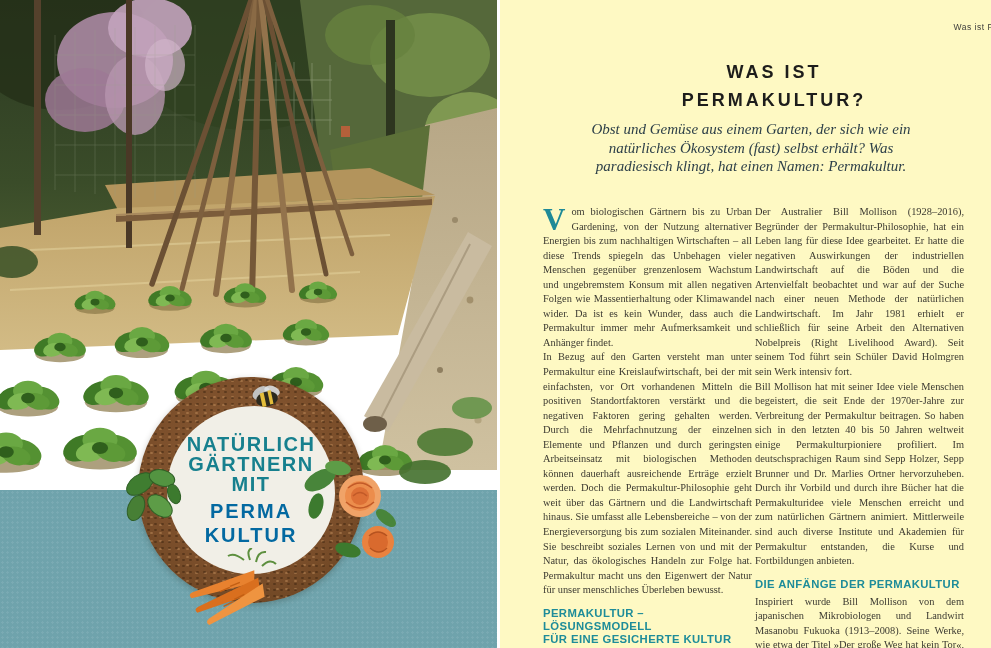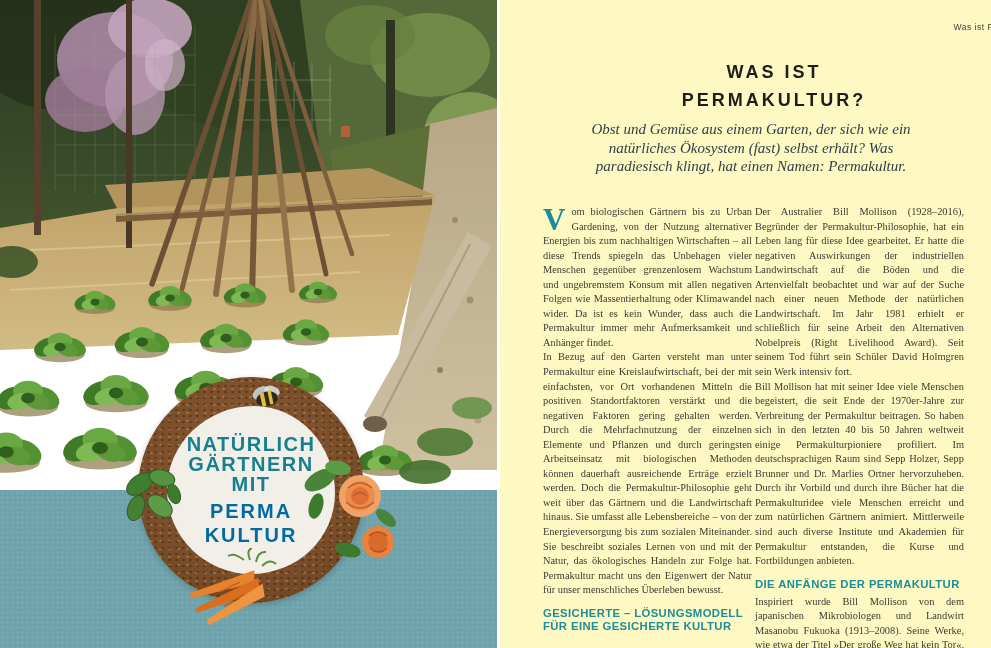--- a/index.html
+++ b/index.html
@@ -238,21 +238,21 @@
     <span>WAS IST</span><br>
     <span>PERMAKULTUR?</span>
   </div>
 
   <div class="intro">Obst und Gemüse aus einem Garten, der sich wie ein natürliches Ökosystem (fast) selbst erhält? Was paradiesisch klingt, hat einen Namen: Permakultur.</div>
 
   <div class="col col-1">
     <p><span class="dropcap">V</span><span>om biologischen Gärtnern bis zu Urban Gardening, von der Nutzung alternativer Energien bis zum nachhaltigen Wirtschaften – all diese Trends spiegeln das Unbehagen vieler Menschen gegenüber grenzenlosem Wachstum und ungebremstem Konsum mit allen negativen Folgen wie Massentierhaltung oder Klimawandel wider. Da ist es kein Wunder, dass auch die Permakultur immer mehr Aufmerksamkeit und Anhänger findet.</span></p>
     <p>In Bezug auf den Garten versteht man unter Permakultur eine Kreislaufwirtschaft, bei der mit einfachsten, vor Ort vorhandenen Mitteln die positiven Standortfaktoren verstärkt und die negativen Faktoren gering gehalten werden. Durch die Mehrfachnutzung der einzelnen Elemente und Pflanzen und durch geringsten Arbeitseinsatz mit biologischen Methoden können dauerhaft ausreichende Erträge erzielt werden. Doch die Permakultur-Philosophie geht weit über das Gärtnern und die Landwirtschaft hinaus. Sie umfasst alle Lebensbereiche – von der Energieversorgung bis zum sozialen Miteinander. Sie beschreibt soziales Lernen von und mit der Natur, das ökologisches Handeln zur Folge hat. Permakultur macht uns den Eigenwert der Natur für unser menschliches Überleben bewusst.</p>
     <div class="subhead">
-      <span>GESICHERTE – LÖSUNGSMODELL</span><br>
+      <span>PERMAKULTUR – LÖSUNGSMODELL</span><br>
       <span>FÜR EINE GESICHERTE KULTUR</span>
     </div>
 
   </div>
 
   <div class="col col-2">
     <p>Der Australier Bill Mollison (1928–2016), Begründer der Permakultur-Philosophie, hat ein Leben lang für diese Idee gearbeitet. Er hatte die negativen Auswirkungen der industriellen Landwirtschaft auf die Böden und die Artenvielfalt beobachtet und war auf der Suche nach einer neuen Methode der natürlichen Landwirtschaft. Im Jahr 1981 erhielt er schließlich für seine Arbeit den Alternativen Nobelpreis (Right Livelihood Award). Seit seinem Tod führt sein Schüler David Holmgren sein Werk intensiv fort.</p>
     <p>Bill Mollison hat mit seiner Idee viele Menschen begeistert, die seit Ende der 1970er-Jahre zur Verbreitung der Permakultur beitragen. So haben sich in den letzten 40 bis 50 Jahren weltweit einige Permakulturpioniere profiliert. Im deutschsprachigen Raum sind Sepp Holzer, Sepp Brunner und Dr. Marlies Ortner hervorzuheben. Durch ihr Vorbild und durch ihre Bücher hat die Permakulturidee viele Menschen erreicht und zum natürlichen Gärtnern animiert. Mittlerweile sind auch diverse Institute und Akademien für Permakultur entstanden, die Kurse und Fortbildungen anbieten.</p>
     <div class="subhead">DIE ANFÄNGE DER PERMAKULTUR</div>
     <p>Inspiriert wurde Bill Mollison von dem japanischen Mikrobiologen und Landwirt Masanobu Fukuoka (1913–2008). Seine Werke, wie etwa der Titel »Der große Weg hat kein Tor«, sind Stan-</p>

